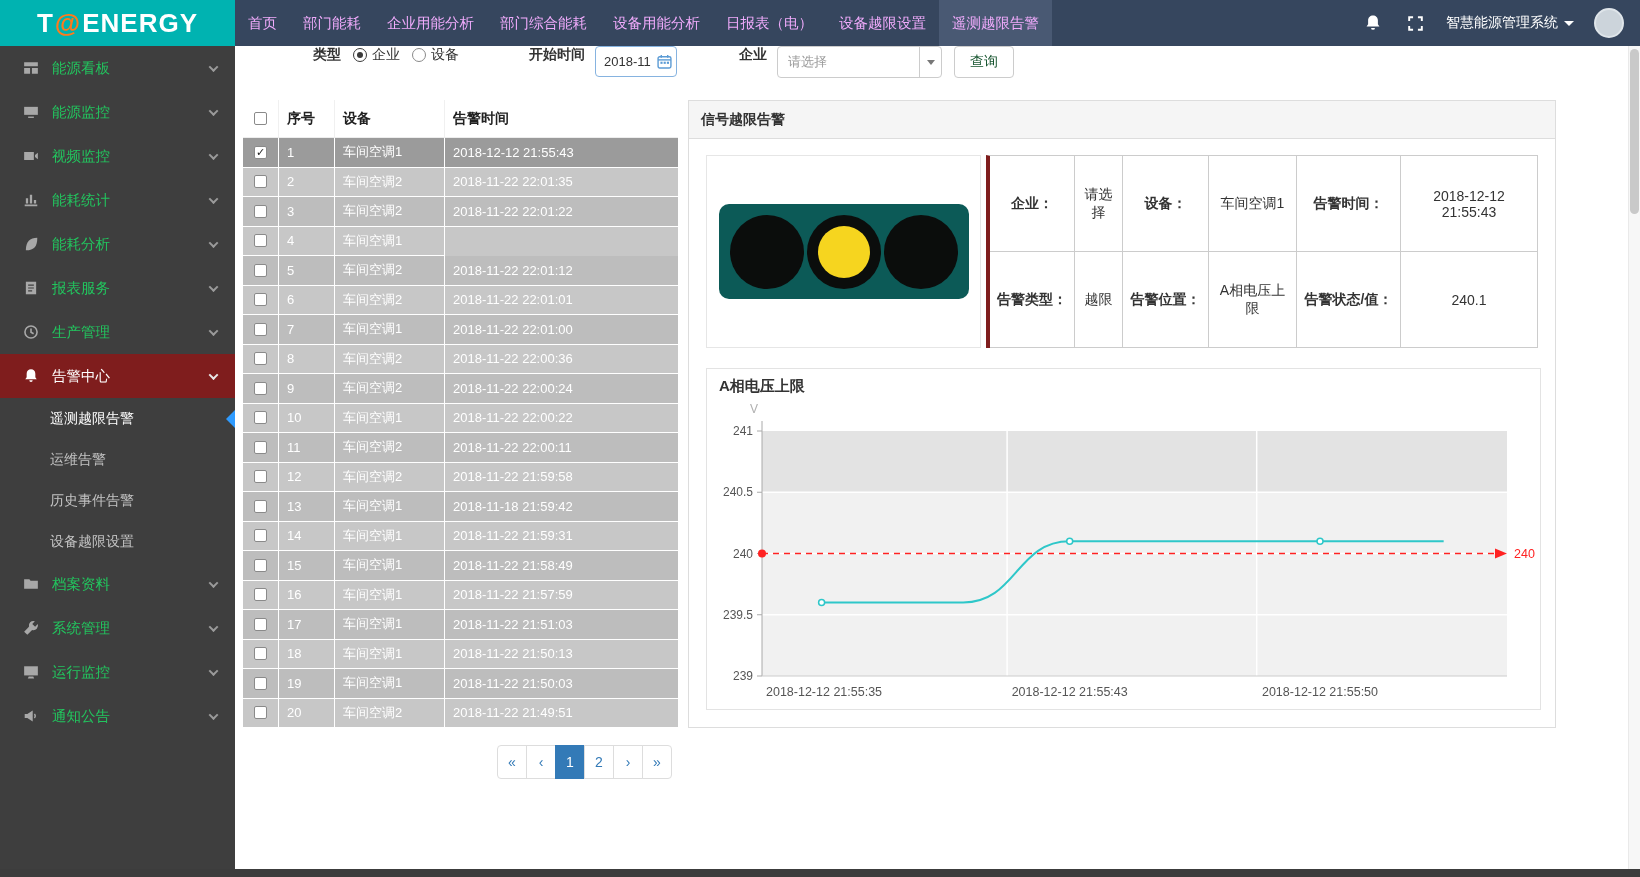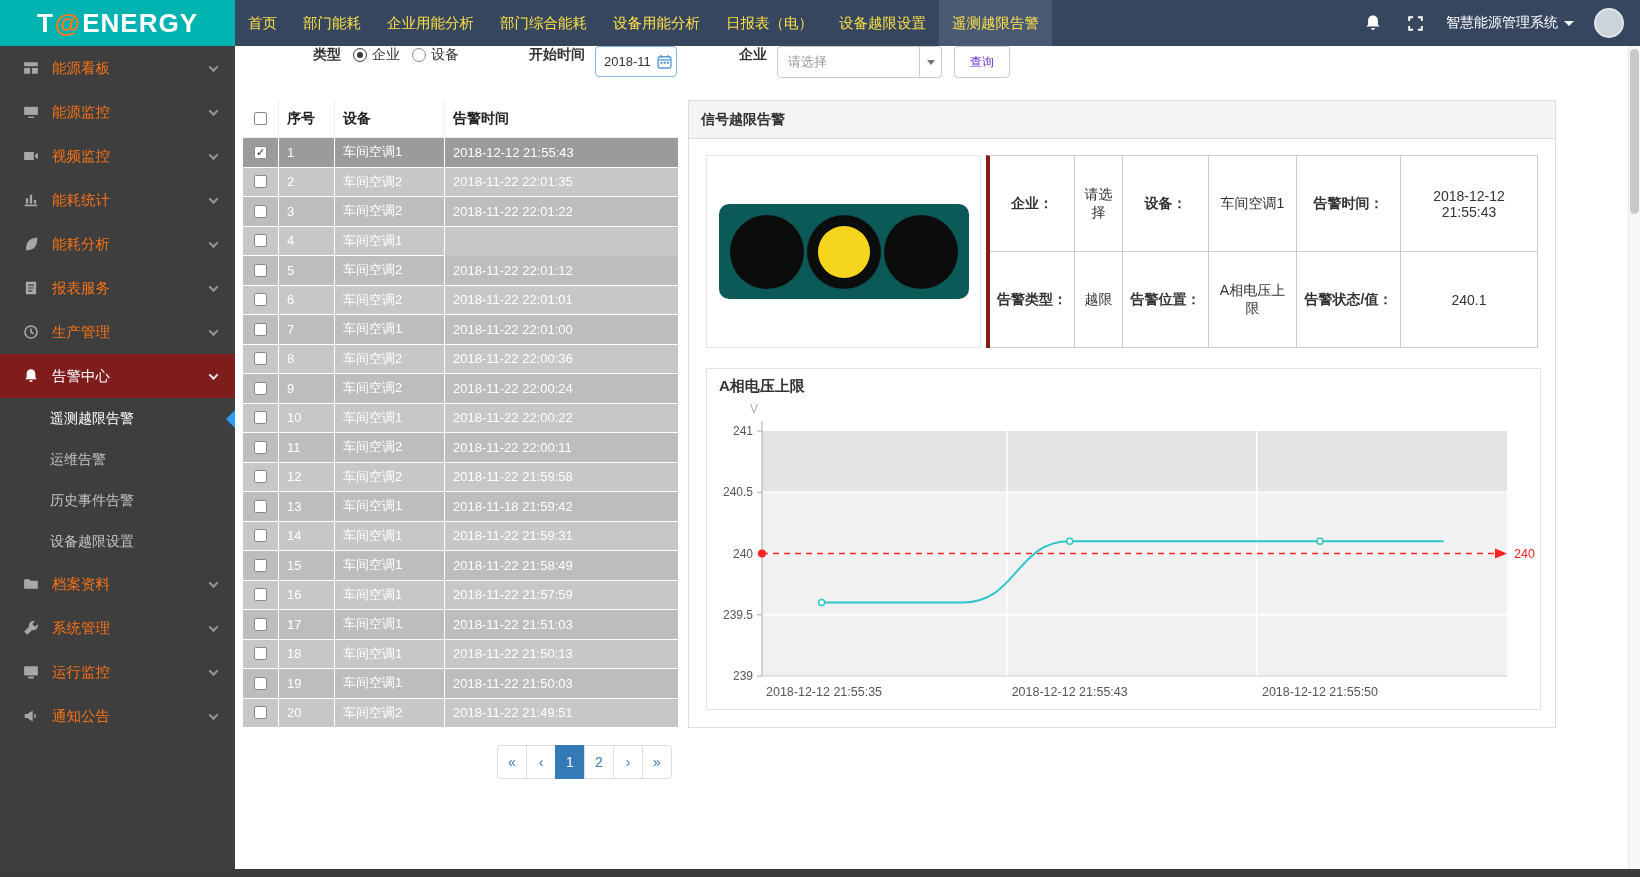--- a/index.html
+++ b/index.html
@@ -5,31 +5,31 @@
 *{margin:0;padding:0;box-sizing:border-box;}
 html,body{background:#fff;}
 body{font-family:"Liberation Sans","DejaVu Sans",sans-serif;}
 .app{position:relative;width:1640px;height:877px;overflow:hidden;background:#fff;}
 
 
 .topbar{position:absolute;top:0;left:0;width:100%;height:46px;background:#36465e;display:flex;z-index:5;}
 .logo{width:235px;height:46px;background:#00b3b1;color:#fff;display:flex;align-items:center;justify-content:center;font-weight:bold;font-size:26px;letter-spacing:1px;flex:none;}
 .logo .at{color:#ff7a1c;padding:0 1px;}
 .top-nav{display:flex;}
-.nav-item{padding:0 13px;line-height:46px;color:#fde047;font-size:14.5px;cursor:pointer;white-space:nowrap;}
+.nav-item{padding:0 13px;line-height:46px;color:#f0abfc;font-size:14.5px;cursor:pointer;white-space:nowrap;}
 .nav-item.active{background:#495973;}
 .top-right{margin-left:auto;display:flex;align-items:center;padding-right:16px;gap:20px;color:#fff;}
 .icon-btn{width:22px;height:22px;display:flex;align-items:center;justify-content:center;cursor:pointer;}
 .sys-name{font-size:14px;display:flex;align-items:center;gap:6px;cursor:pointer;white-space:nowrap;}
 .caret-down{width:0;height:0;border-left:5px solid transparent;border-right:5px solid transparent;border-top:5px solid #fff;}
 .avatar{width:30px;height:30px;border-radius:50%;background:#ccd4db;border:2px solid #dfe5ea;}
 
 
 .sidebar{position:absolute;top:46px;left:0;width:235px;bottom:0;background:#3e3e3e;z-index:4;overflow:hidden;}
-.side-item{height:44px;display:flex;align-items:center;padding:0 18px 0 22px;color:#f97316;font-size:14.5px;cursor:pointer;}
+.side-item{height:44px;display:flex;align-items:center;padding:0 18px 0 22px;color:#22c55e;font-size:14.5px;cursor:pointer;}
 .side-item .ico{width:18px;height:18px;margin-right:12px;color:#a8a8a8;display:flex;align-items:center;justify-content:center;flex:none;}
 .side-item .lbl{flex:1;}
 .chev{width:7px;height:7px;border-right:2px solid #9a9a9a;border-bottom:2px solid #9a9a9a;transform:rotate(45deg) translate(-1px,-1px);flex:none;}
 .side-item.open{background:#7f1d1d;color:#fff;}
 .side-item.open .ico{color:#fff;}
 .side-item.open .chev{border-color:#e8e8e8;}
 .sub-item{height:41px;line-height:41px;padding-left:50px;color:#c3c3c3;font-size:14px;cursor:pointer;position:relative;}
 .sub-item.active{color:#fff;}
 .sub-marker{position:absolute;right:0;top:50%;margin-top:-9px;width:0;height:0;border-top:9px solid transparent;border-bottom:9px solid transparent;border-right:9px solid #2f9bff;}
 
@@ -42,21 +42,21 @@
 .radio.checked .ring{border-color:#3a3a3a;}
 .radio.checked .ring::after{content:'';position:absolute;left:3px;top:3px;right:3px;bottom:3px;border-radius:50%;background:#3a3a3a;}
 .ml-70{margin-left:70px;}
 .ml-62{margin-left:62px;}
 .date-wrap{position:relative;margin-left:10px;display:inline-flex;}
 .text-input{width:82px;height:31px;border:1px solid #86b3e0;border-radius:4px;padding:0 22px 0 8px;font-size:13px;color:#333;outline:none;font-family:inherit;}
 .cal-icon{position:absolute;right:5px;top:8px;width:15px;height:15px;cursor:pointer;}
 .select{width:165px;height:32px;border:1px solid #ccc;border-radius:4px;background:#fff;display:flex;align-items:center;padding-left:10px;font-size:13px;color:#999;position:relative;margin-left:10px;cursor:pointer;}
 .select .caret-box{position:absolute;right:0;top:0;width:22px;height:100%;border-left:1px solid #ccc;display:flex;align-items:center;justify-content:center;}
 .select .caret-box::after{content:'';width:0;height:0;border-left:4px solid transparent;border-right:4px solid transparent;border-top:5px solid #777;}
-.btn-query{margin-left:12px;height:32px;padding:0 15px;border:1px solid #ccc;border-radius:4px;background:#fff;font-size:12px;color:#6d28d9;cursor:pointer;font-family:inherit;}
+.btn-query{margin-left:12px;height:32px;padding:0 15px;border:1px solid #ccc;border-radius:4px;background:#fff;font-size:14px;color:#14532d;cursor:pointer;font-family:inherit;}
 
 
 .alarm-table{position:absolute;left:8px;top:54px;width:435px;}
 .t-head{display:flex;height:38px;align-items:stretch;background:#fff;font-weight:bold;color:#222;font-size:14px;border-bottom:1px solid #ededed;}
 .t-row{display:flex;height:29.5px;align-items:stretch;color:#fff;font-size:13px;cursor:pointer;}
 .t-row.odd{background:#bdbdbd;}
 .t-row.even{background:#c7c7c7;}
 .t-row.selected{background:#9b9b9b;}
 .cell{padding-left:8px;display:flex;align-items:center;border-right:1px solid #fff;border-bottom:1px solid #fff;}
 .t-head .cell{border-right:1px solid #f0f0f0;border-bottom:none;}

